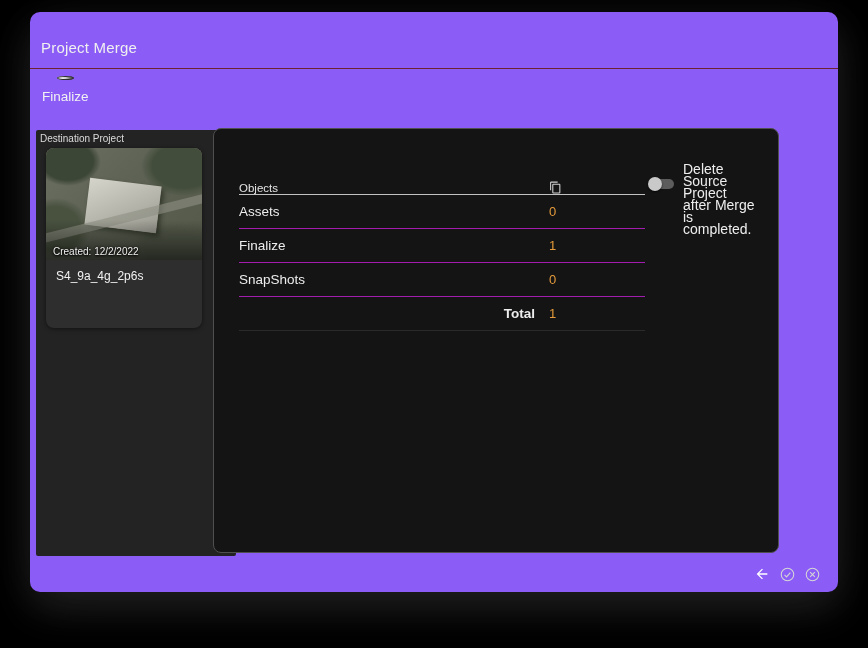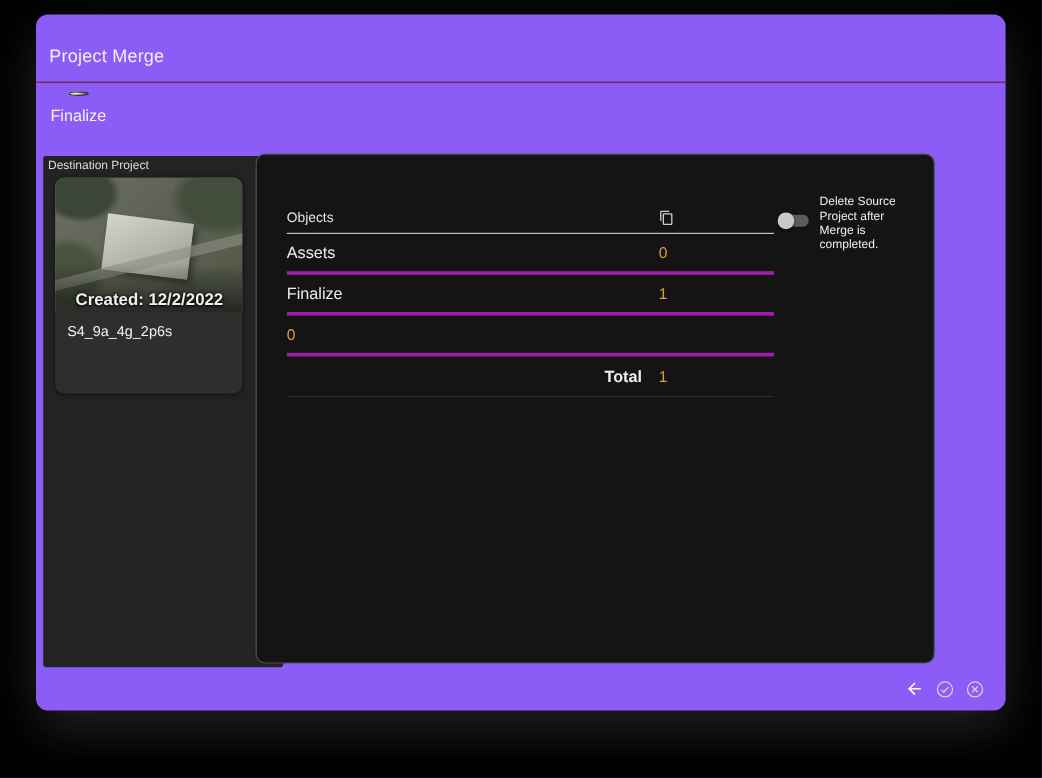--- a/index.html
+++ b/index.html
@@ -34,47 +34,47 @@
       radial-gradient(ellipse 50px 44px at 6% 72%, #49513f 50%, rgba(73,81,63,0) 70%),
       radial-gradient(ellipse 64px 34px at 84% 88%, #525849 50%, rgba(82,88,73,0) 70%),
       linear-gradient(135deg, #6c7062 0%, #5d6254 45%, #535848 100%); }
   .thumb-building { position:absolute; left:26%; top:30%; width:46%; height:42%;
     background:linear-gradient(150deg,#d6d5cc 0%, #b3b2a8 60%, #96958c 100%);
     transform:rotate(7deg); box-shadow:3px 3px 5px rgba(20,25,15,.55); }
   .thumb-road { position:absolute; left:-8%; top:58%; width:120%; height:9px;
     background:#8d9084; transform:rotate(-14deg); opacity:.6; }
   .thumb-shade { position:absolute; left:0; right:0; bottom:0; height:40px;
     background:linear-gradient(rgba(0,0,0,0), rgba(0,0,0,.55)); }
-  .created-label { position:absolute; left:17px; bottom:3px; font-size:14px; color:#f0f0f0;
-    text-shadow:0 0 3px #000, 0 1px 2px #000;font-weight:bold; }
+  .created-label { position:absolute; left:7px; bottom:3px; font-size:10px; color:#f0f0f0;
+    text-shadow:0 0 3px #000, 0 1px 2px #000; }
   .project-name { padding:9px 10px; font-size:12px; color:#f2f2f2; }
 
   
   .panel { position:absolute; left:183px; top:116px; width:566px; height:425px;
     border:1px solid #4f4f4f; border-radius:8px; background:#141414; }
 
   .obj-table { position:absolute; left:25px; top:40px; width:406px; }
-  .t-header { display:flex; align-items:center; height:26px; border-bottom:1px solid #c2c2c2;
+  .t-header { display:flex; align-items:flex-end; height:26px; border-bottom:1px solid #c2c2c2;
     font-size:11.5px; color:#e4e4e4; }
-  .t-row { display:flex; align-items:center; height:34px; border-bottom:3px solid #a21caf;
+  .t-row { display:flex; align-items:center; height:34px; border-bottom:1px solid #a21caf;
     font-size:13.5px; color:#ededed; }
   .t-label { flex:1; }
   .t-label.right { text-align:right; padding-right:14px;font-weight:bold; }
   .t-val { width:96px; color:#e39a3b; font-size:13px; }
   .t-hdr-spacer { flex:1; }
   .t-hdr-icon { width:96px; display:flex; align-items:center; }
   .t-row.total { border-bottom:1px solid #2a2a2a; }
 
   
   .delete-group { position:absolute; left:436px; top:34px; width:118px; display:flex; gap:9px; }
   .switch { position:relative; width:24px; height:10px; background:#5c5c5c; border-radius:5px;
     margin-top:16px; flex:0 0 auto; cursor:pointer; }
   .switch-knob { position:absolute; left:-2px; top:-2px; width:14px; height:14px; border-radius:50%;
     background:#c9c9c9; box-shadow:0 1px 2px rgba(0,0,0,.7); }
-  .delete-label { font-size:10px; line-height:12px; color:#eeeeee; width:72px; }
+  .delete-label { font-size:14px; line-height:12px; color:#eeeeee; width:72px; }
 
   
   .footer-actions { position:absolute; right:16px; bottom:8px; display:flex; align-items:center; gap:5px; }
   .icon-btn { width:20px; height:20px; display:flex; align-items:center; justify-content:center; cursor:pointer; }
 
   svg { display:block; }
 </style>
 </head>
 <body>
 
@@ -117,20 +117,21 @@
 
       <div class="t-row">
         <span class="t-label">Assets</span>
         <span class="t-val">0</span>
       </div>
       <div class="t-row">
         <span class="t-label">Finalize</span>
         <span class="t-val">1</span>
       </div>
       <div class="t-row">
+        <span class="t-label">SnapShots</span>
         <span class="t-val">0</span>
       </div>
 
       <div class="t-row total">
         <span class="t-label right">Total</span>
         <span class="t-val">1</span>
       </div>
     </div>
 
     <div class="delete-group">

